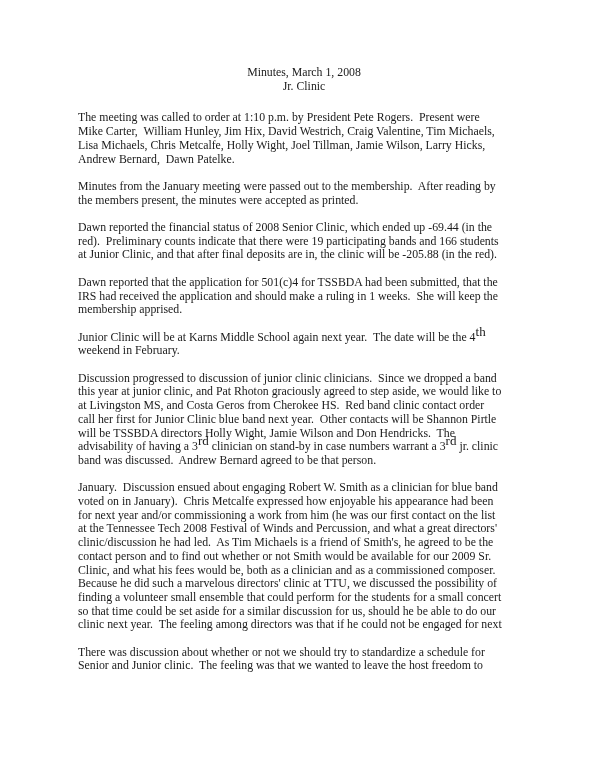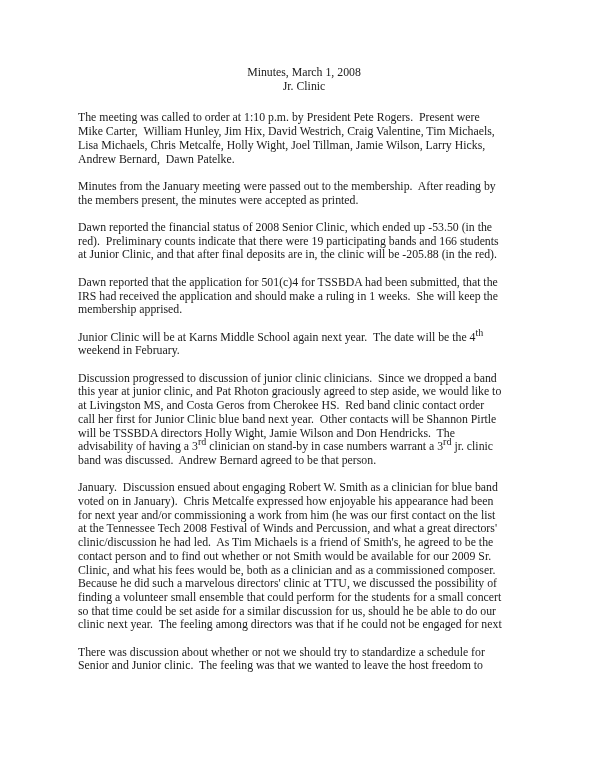--- a/index.html
+++ b/index.html
@@ -34,21 +34,21 @@
   .para {
     margin: 0 0 13.7px 0;
   }
   .para:last-child {
     margin-bottom: 0;
   }
   .line {
     white-space: pre;
   }
   sup {
-    font-size: 10px;
+    font-size: 13px;
     line-height: 0;
     vertical-align: super;
   }
 </style>
 </head>
 <body>
 
 <div class="page">
   <div class="content">
     <div class="title-block">
@@ -60,21 +60,21 @@
           <div class="line">The meeting was called to order at 1:10 p.m. by President Pete Rogers.  Present were</div>
           <div class="line">Mike Carter,  William Hunley, Jim Hix, David Westrich, Craig Valentine, Tim Michaels,</div>
           <div class="line">Lisa Michaels, Chris Metcalfe, Holly Wight, Joel Tillman, Jamie Wilson, Larry Hicks,</div>
           <div class="line">Andrew Bernard,  Dawn Patelke.</div>
         </div>
         <div class="para">
           <div class="line">Minutes from the January meeting were passed out to the membership.  After reading by</div>
           <div class="line">the members present, the minutes were accepted as printed.</div>
         </div>
         <div class="para">
-          <div class="line">Dawn reported the financial status of 2008 Senior Clinic, which ended up -53.50 (in the</div>
+          <div class="line">Dawn reported the financial status of 2008 Senior Clinic, which ended up -69.44 (in the</div>
           <div class="line">red).  Preliminary counts indicate that there were 19 participating bands and 166 students</div>
           <div class="line">at Junior Clinic, and that after final deposits are in, the clinic will be -205.88 (in the red).</div>
         </div>
         <div class="para">
           <div class="line">Dawn reported that the application for 501(c)4 for TSSBDA had been submitted, that the</div>
           <div class="line">IRS had received the application and should make a ruling in 1 weeks.  She will keep the</div>
           <div class="line">membership apprised.</div>
         </div>
         <div class="para">
           <div class="line">Junior Clinic will be at Karns Middle School again next year.  The date will be the 4<sup>th</sup></div>

